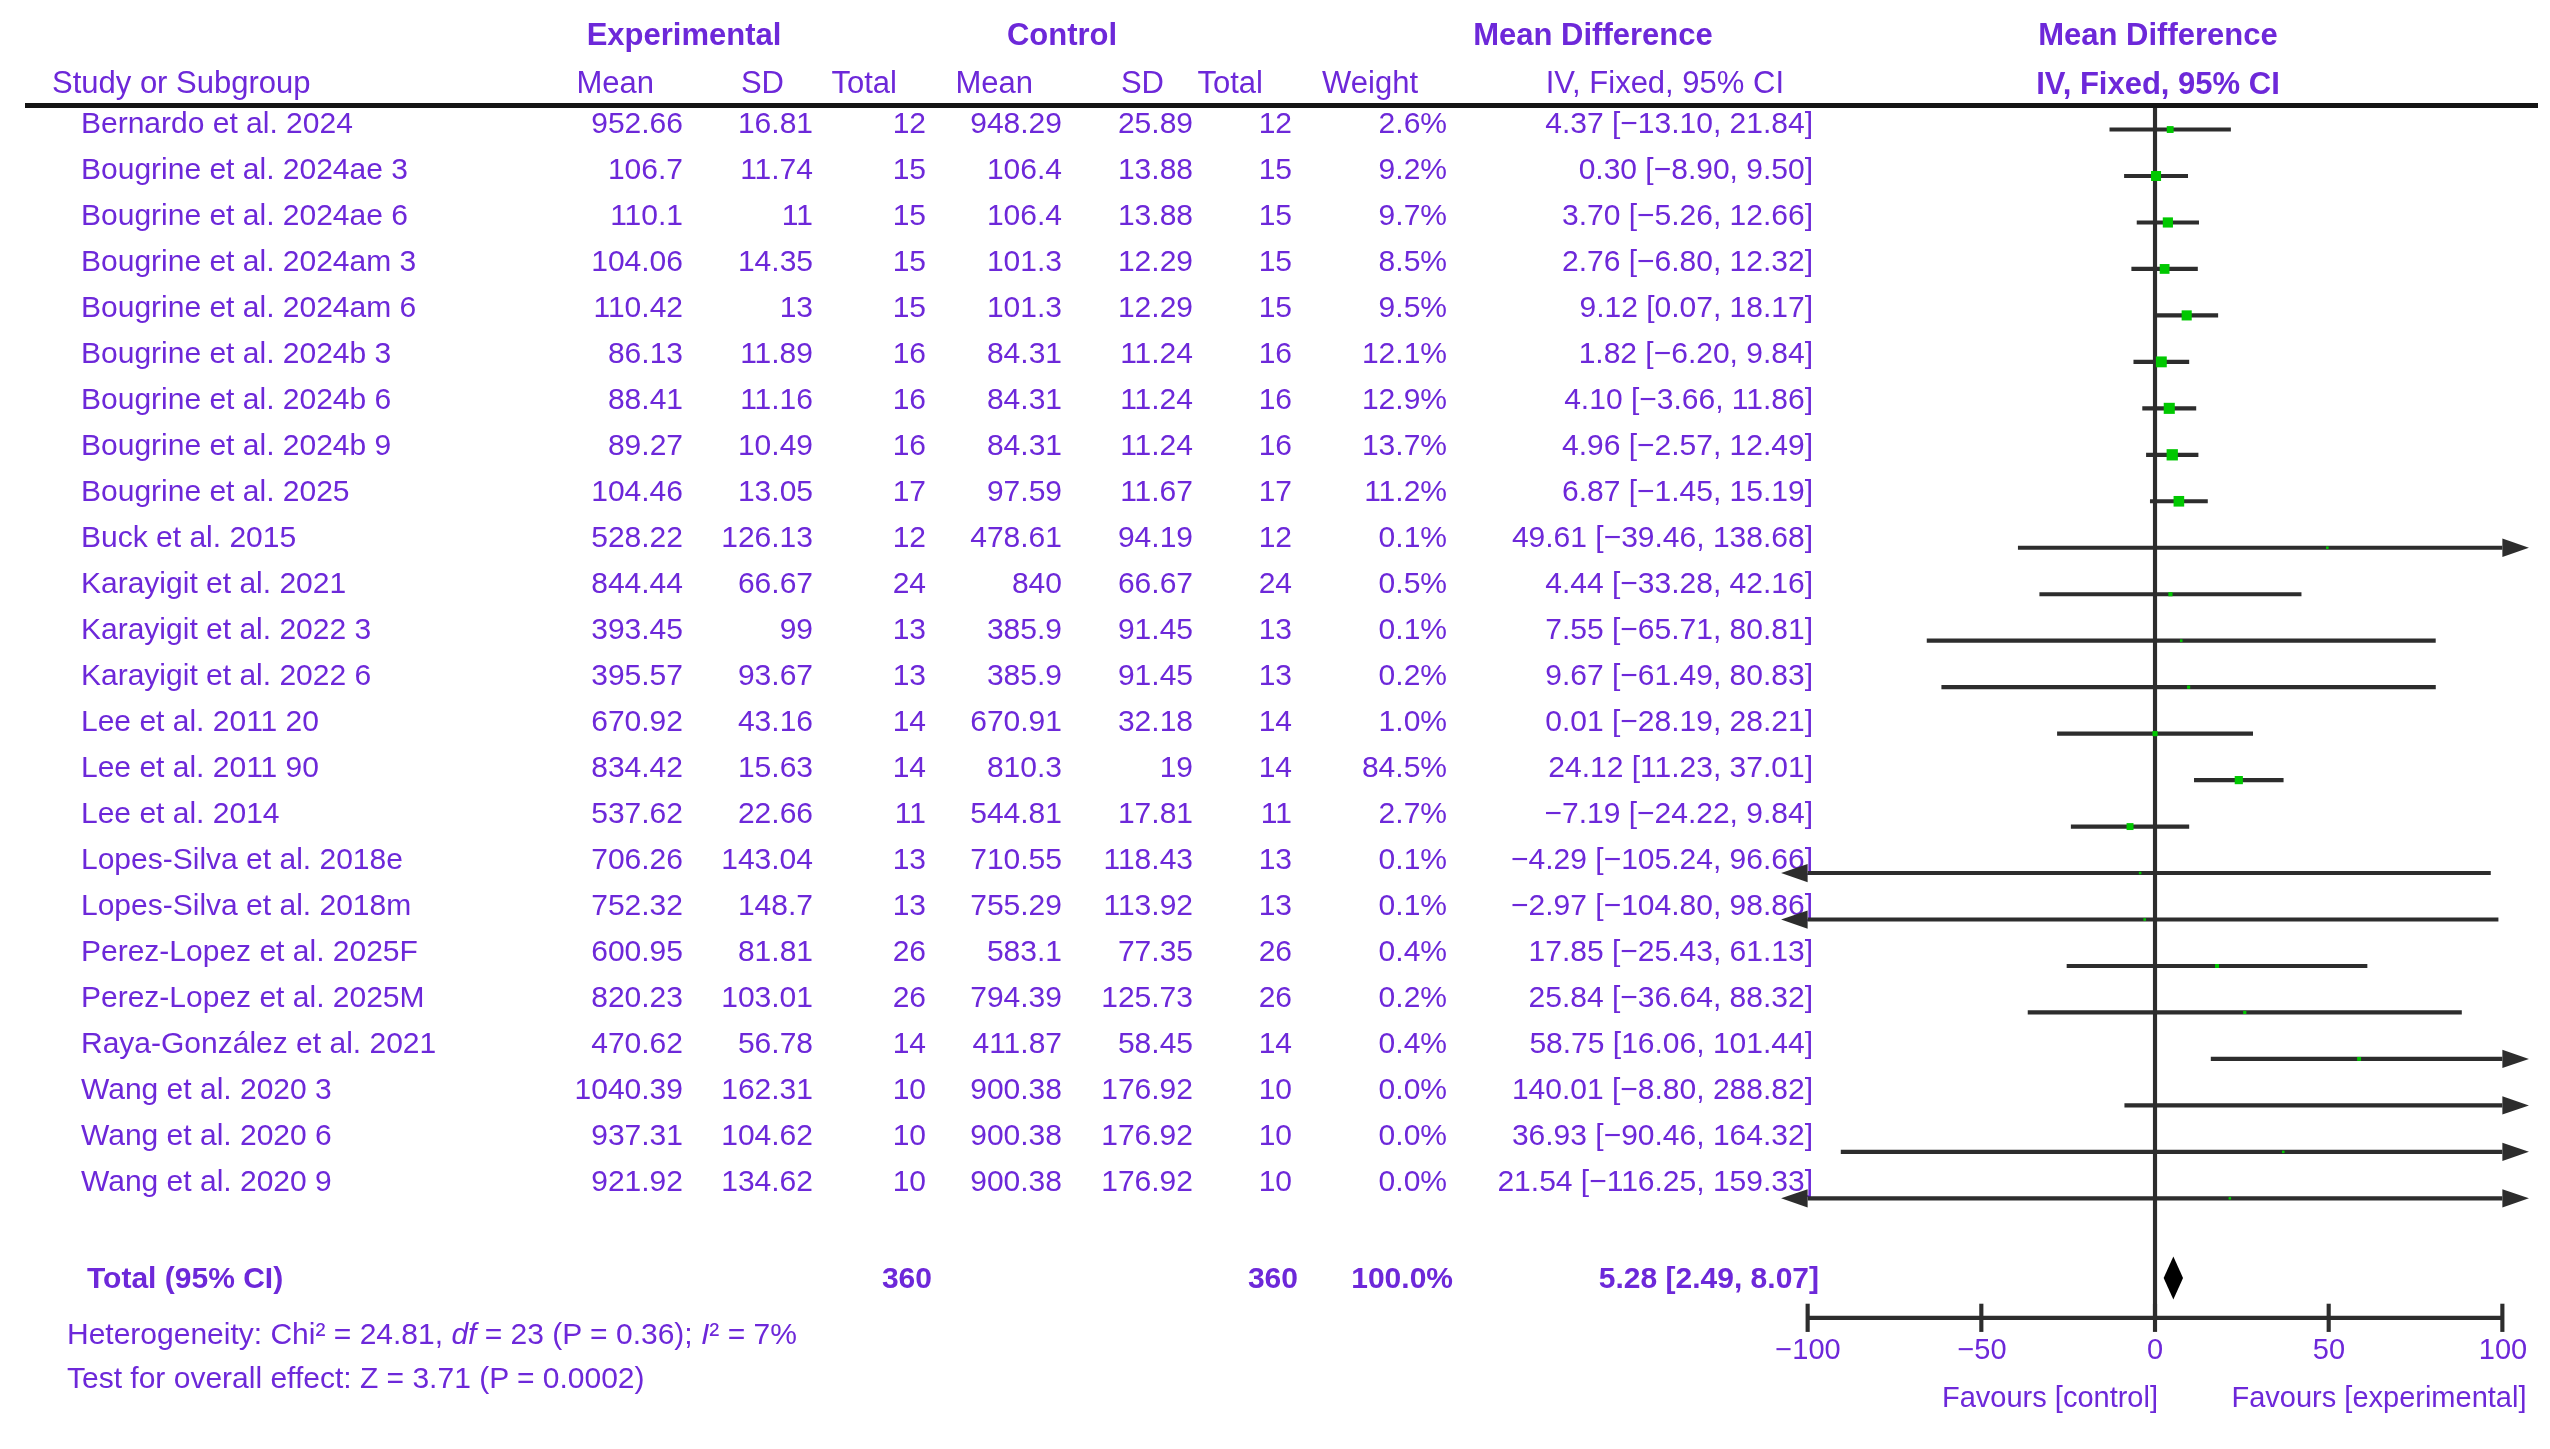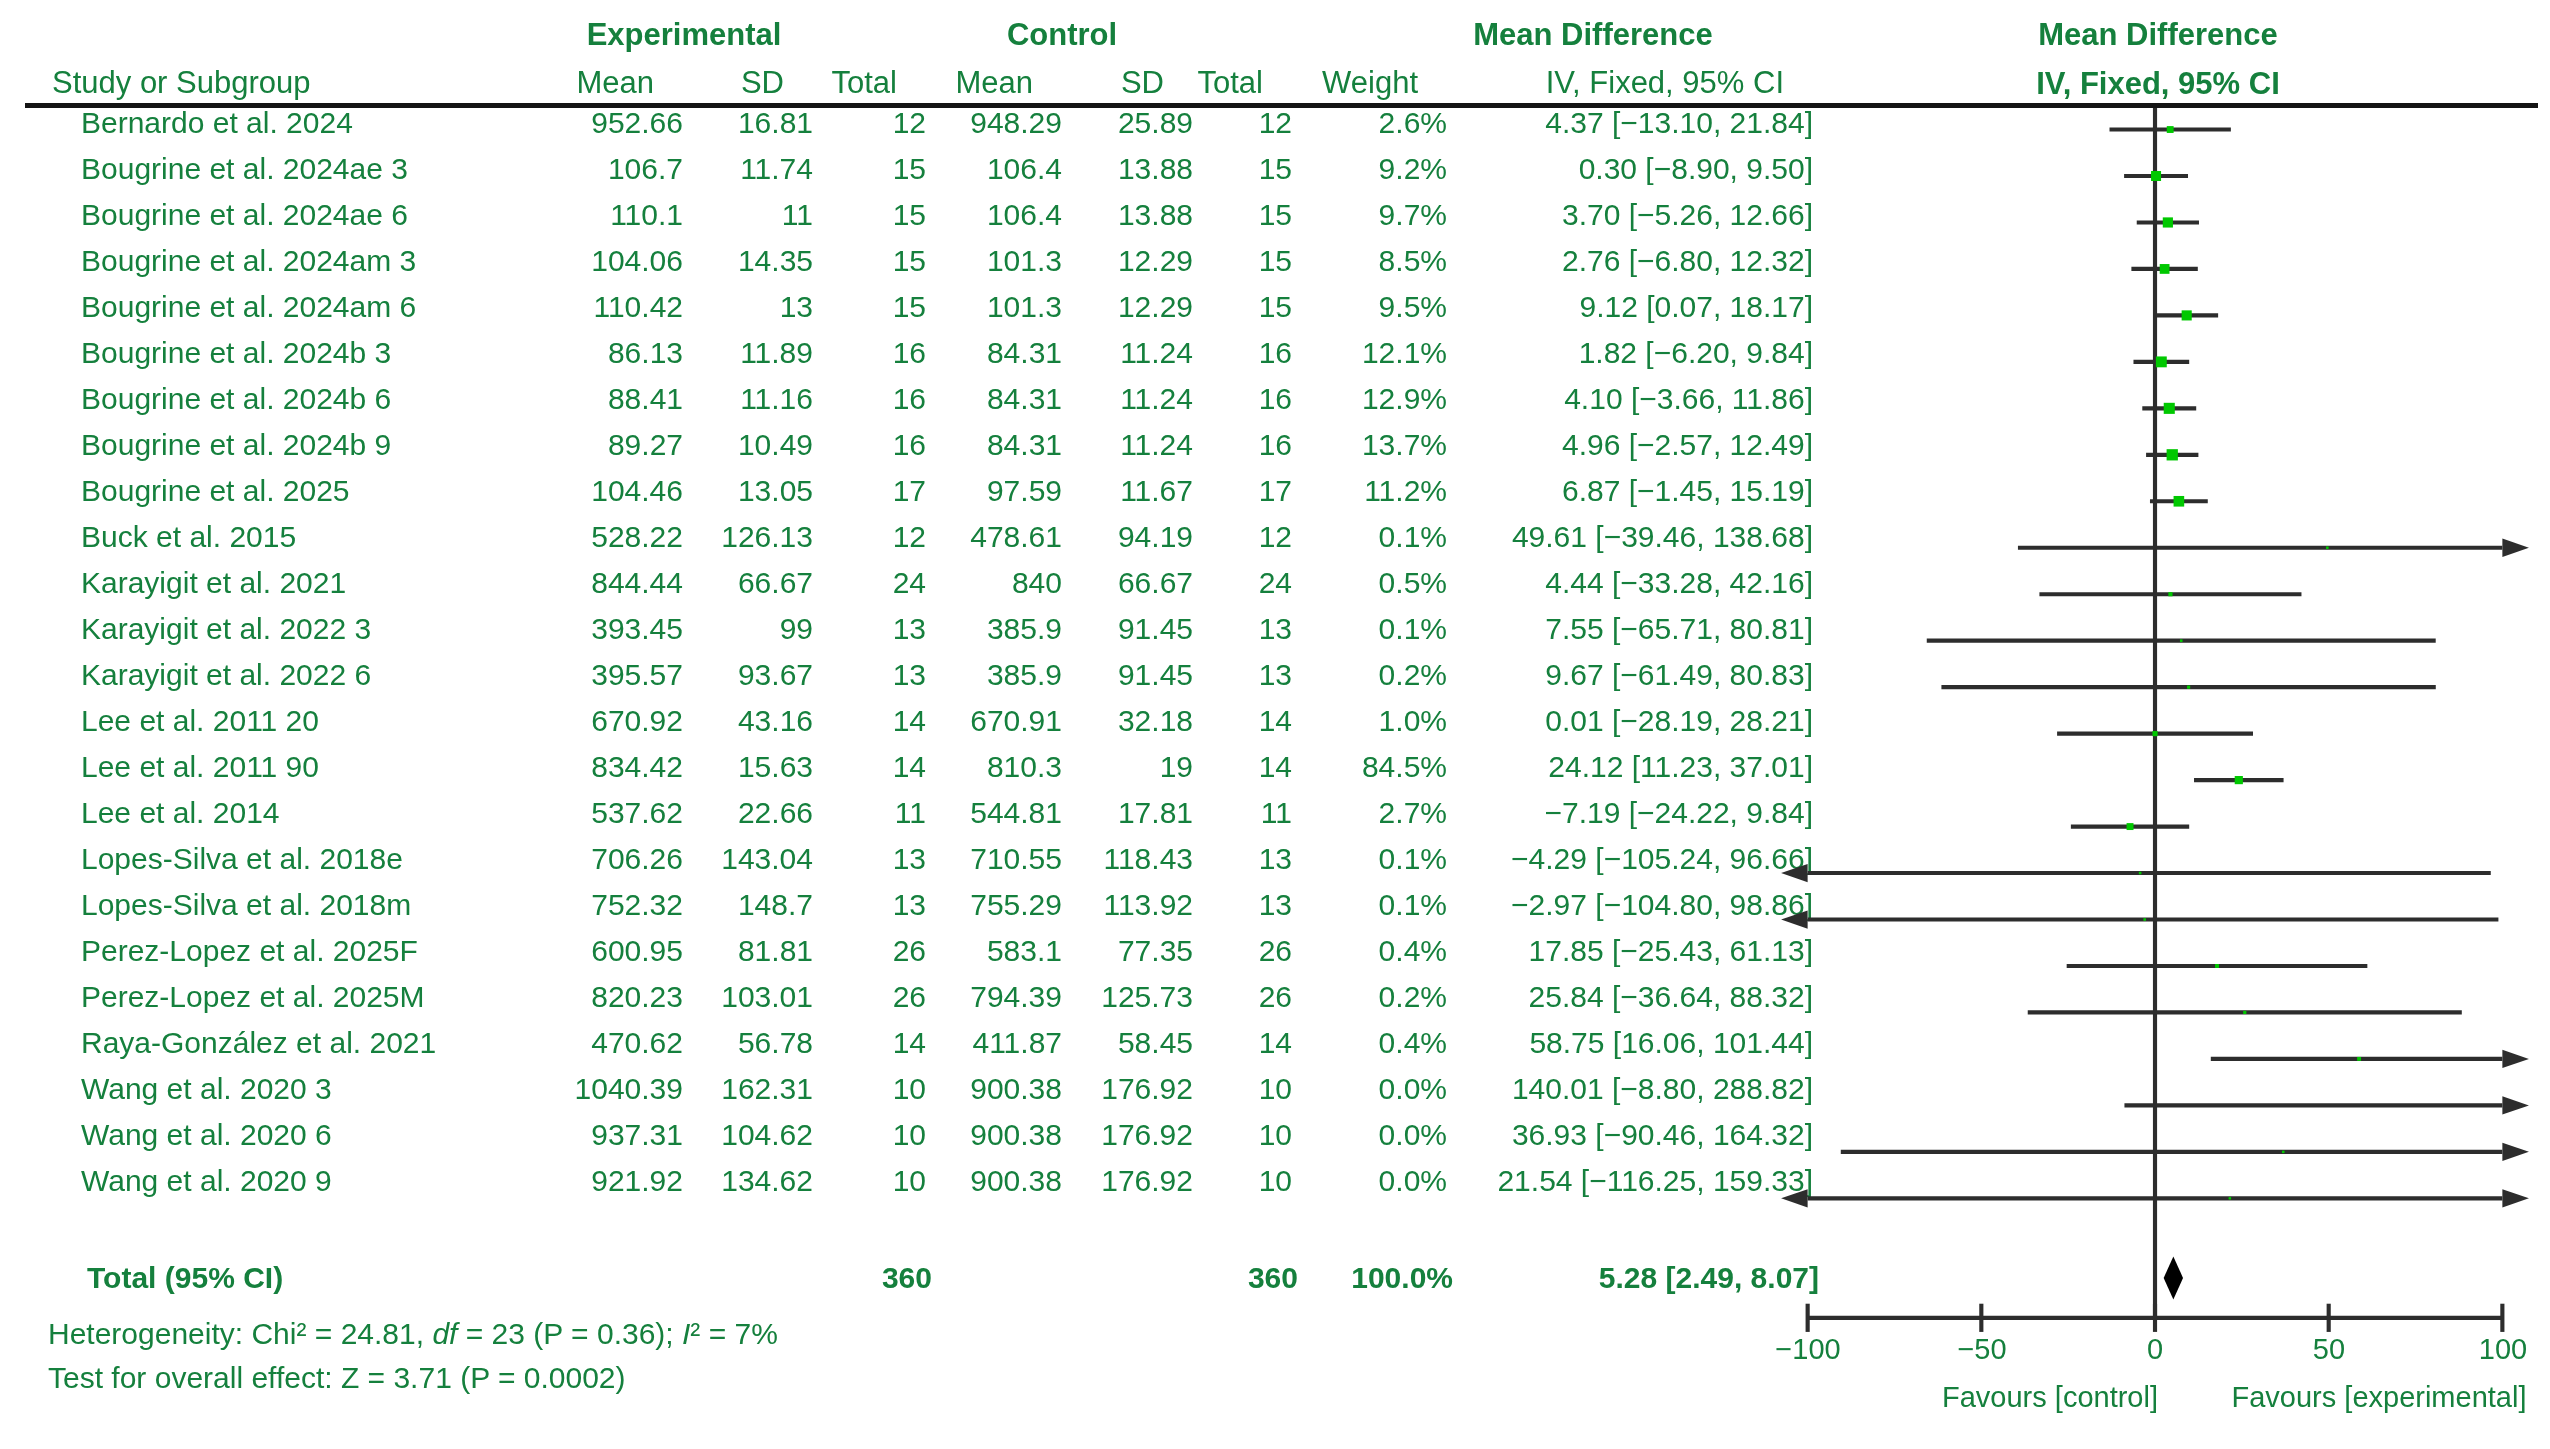--- a/index.html
+++ b/index.html
@@ -1,34 +1,34 @@
 <!DOCTYPE html>
 <html style="font-size:13.3px"><head>
 <meta charset="utf-8">
 <style>
   html,body{margin:0;padding:0;background:#ffffff;}
   #figure{
     position:relative;width:2550px;height:1449px;background:#ffffff;
-    font-family:"Liberation Sans","DejaVu Sans",sans-serif;color:#15803d;
+    font-family:"Liberation Sans","DejaVu Sans",sans-serif;color:#6d28d9;
     overflow:hidden;
   }
   .h1{position:absolute;top:16.6px;transform:translateX(-50%);
       font-weight:bold;font-size:31px;white-space:nowrap;}
   .plothdr2{position:absolute;top:66px;transform:translateX(-50%);
       font-weight:bold;font-size:31px;white-space:nowrap;}
   .grid{display:grid;grid-template-columns:531px 123px 130px 113px 136px 131px 99px 155px 366px;width:1784px;}
   .grid .c{text-align:right;white-space:nowrap;overflow:visible;}
   .grid .c0{text-align:left;padding-left:52px;}
   #hdr2{position:absolute;left:0;top:63px;font-weight:normal;font-size:31px;height:40px;line-height:40px;}
   .sep{position:absolute;left:25px;top:103px;width:2513px;height:5px;background:#141414;}
   #rows{position:absolute;left:0;top:100px;padding-left:29px;}
   .row{height:46px;line-height:46px;font-size:30px;}
   #totalrow{position:absolute;left:0;top:1255px;height:46px;line-height:46px;
       font-weight:bold;font-size:30px;padding-left:35px;}
-  .foot{position:absolute;left:48px;font-size:30px;white-space:nowrap;height:37px;line-height:37px;}
+  .foot{position:absolute;left:67px;font-size:30px;white-space:nowrap;height:37px;line-height:37px;}
   .it{font-style:italic;}
   #plot-svg{position:absolute;left:0;top:0;}
   .ticklabel{position:absolute;top:1333px;transform:translateX(-50%);font-size:29px;white-space:nowrap;}
   .fav{position:absolute;top:1381px;transform:translateX(-50%);font-size:29px;white-space:nowrap;}
 </style>
 </head>
 <body>
 
 <div id="figure">
 

